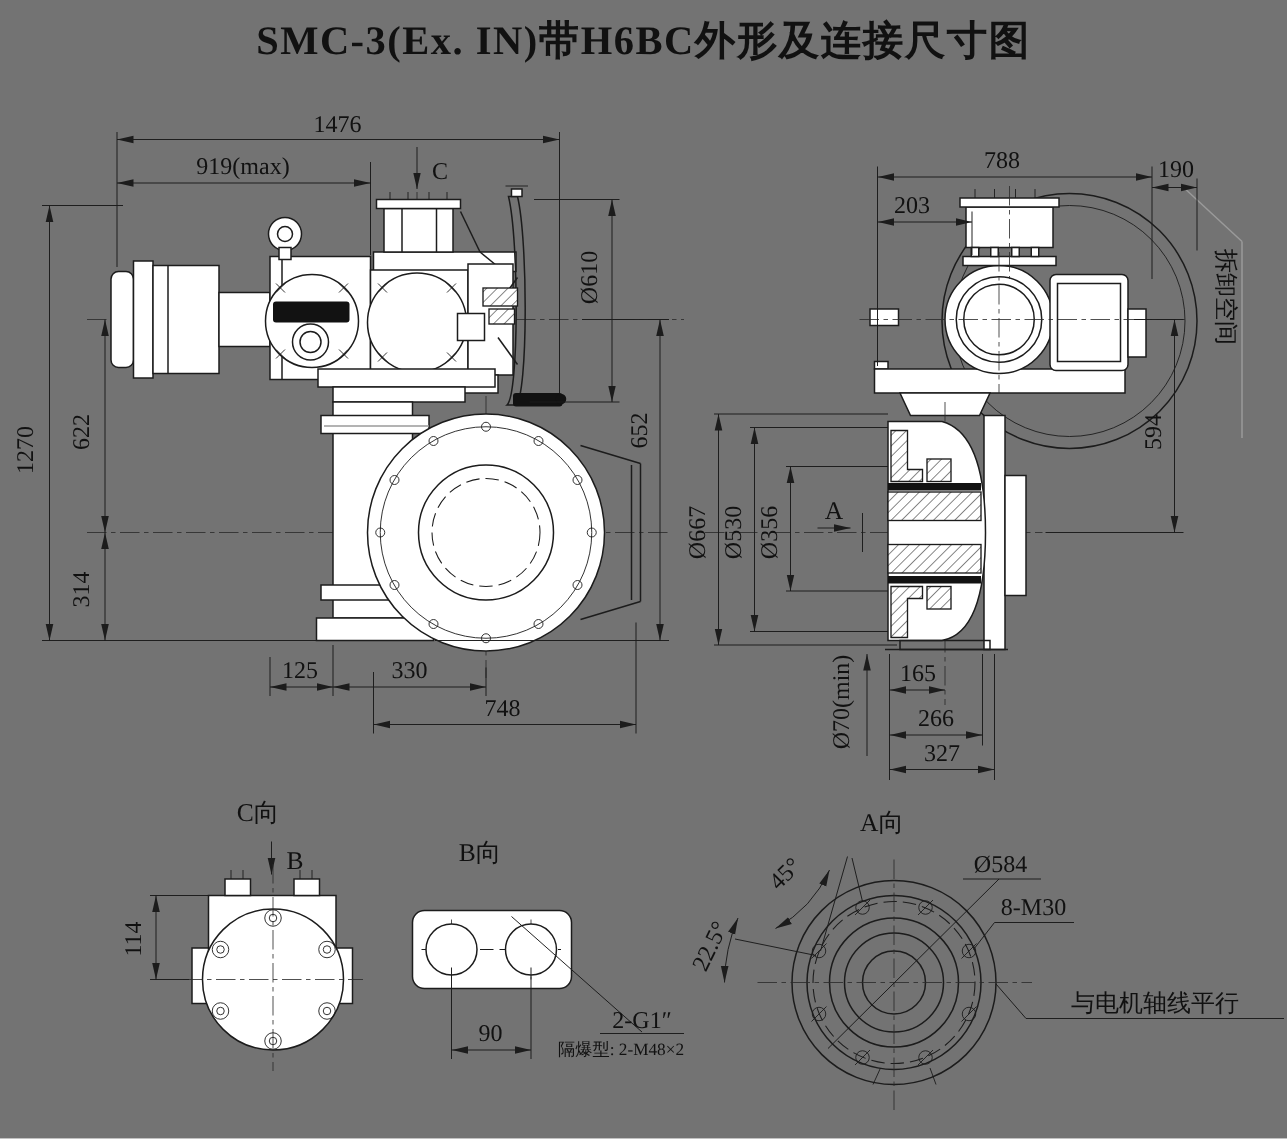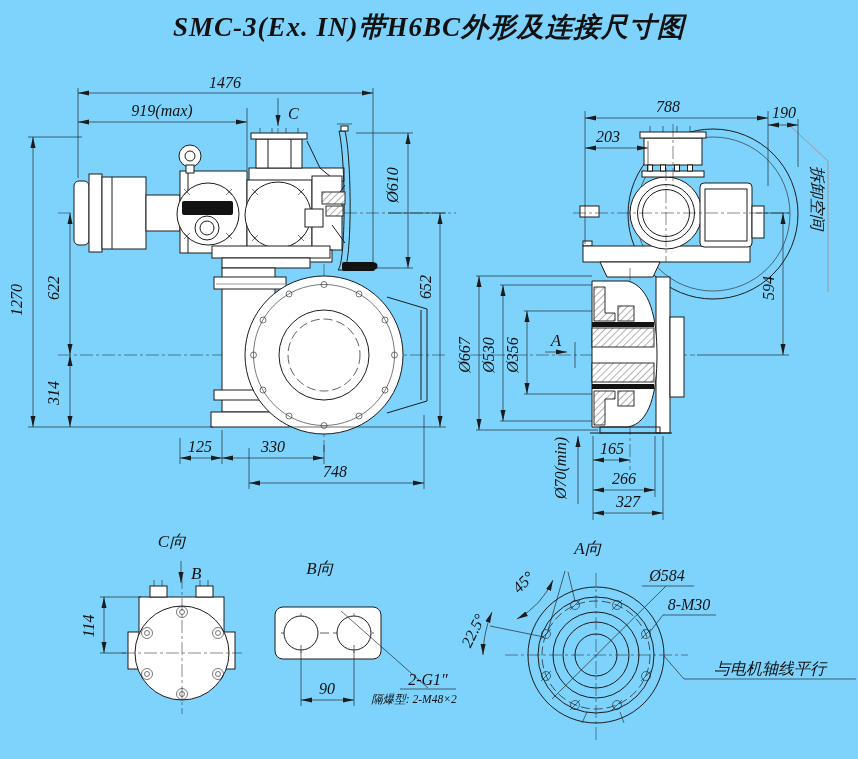--- a/index.html
+++ b/index.html
@@ -1,17 +1,17 @@
 <!DOCTYPE html>
 <html><head>
 <meta charset="utf-8">
 <style>
   html,body{margin:0;padding:0;background:#fff;}
-  #sheet{position:relative;width:858px;height:759px;background:#7dd3fc;overflow:hidden;
-         font-family:"Liberation Serif","DejaVu Serif",serif;font-style:italic;}
+  #sheet{position:relative;width:858px;height:759px;background:#737373;overflow:hidden;
+         font-family:"Liberation Serif","DejaVu Serif",serif;}
   svg{position:absolute;left:0;top:0;}
   .obj{stroke:#1c1c1c;stroke-width:1;fill:none;}
   .objf{stroke:#1c1c1c;stroke-width:1;fill:#fff;}
   .thin{stroke:#1c1c1c;stroke-width:.6;fill:none;}
   .dim{stroke:#1c1c1c;stroke-width:.65;fill:none;}
   .cl{stroke:#2a2a2a;stroke-width:.55;fill:none;stroke-dasharray:13 3 3 3;}
   .dash{stroke:#1c1c1c;stroke-width:.7;fill:none;stroke-dasharray:9 4;}
   .gray{stroke:#9a9a9a;stroke-width:1;fill:none;}
   .hatch{stroke:#1c1c1c;stroke-width:.9;fill:url(#h45);}
   .blk{fill:#121212;stroke:none;}

